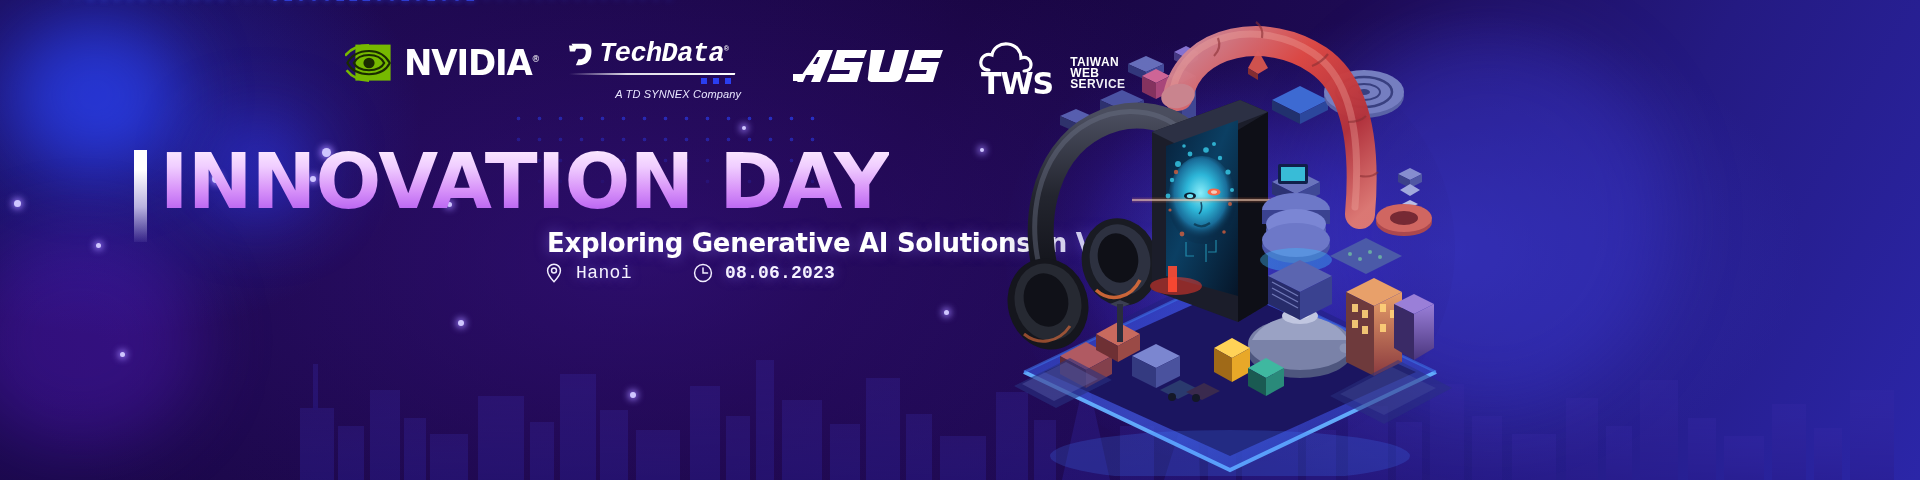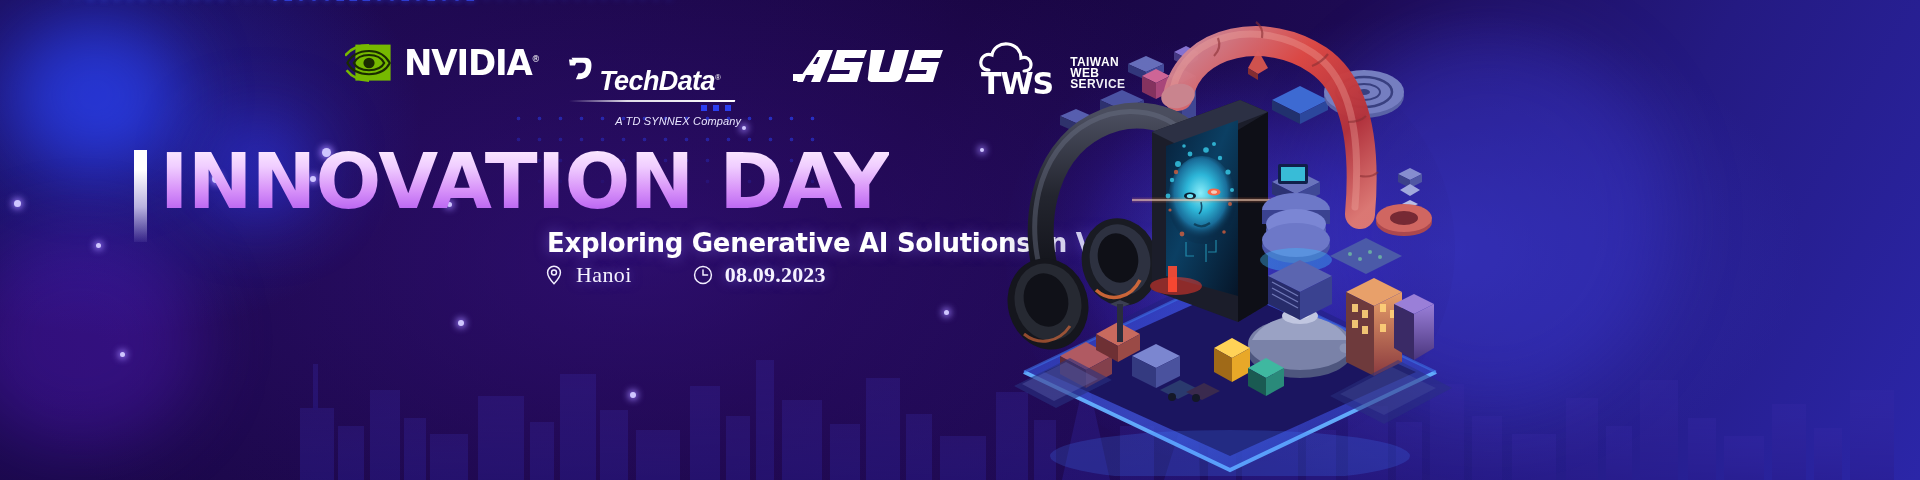--- a/index.html
+++ b/index.html
@@ -74,25 +74,24 @@
     color:#ffffff; line-height:1;
     transform:scaleX(.97);
   }
   .nv-word sup{ font-size:9px; vertical-align:super; font-weight:400; }
 
   
   .techdata{ margin-left:28px; margin-top:4px; position:relative; width:172px; }
   .td-row{ display:flex; align-items:center; gap:6px; }
   .td-d{ width:24px; height:28px; flex:0 0 auto; }
   .td-word{
-    font-family:Liberation Sans, sans-serif;
+    font-family:Liberation Mono, monospace;
     font-weight:700; font-style:italic; font-size:27px;
     color:#fff; line-height:1; letter-spacing:-.6px;
     white-space:nowrap;
-    margin-top:28px;
   }
   .td-word sup{ font-size:8px; vertical-align:super; font-weight:400; font-style:normal; }
   .td-rule{
     margin-top:5px; height:2px; width:166px;
     background:linear-gradient(90deg, rgba(255,255,255,0) 0%, rgba(255,255,255,.85) 35%, #fff 100%);
     transform:skewX(-14deg);
   }
   .td-squares{ display:flex; gap:6px; justify-content:flex-end; margin-top:3px; padding-right:10px; }
   .td-squares i{ width:6px; height:6px; background:#2a3ef0; display:block; }
   .td-tag{
@@ -156,22 +155,22 @@
 
   
   .meta{
     position:absolute; left:543px; top:262px;
     display:flex; align-items:center; gap:60px;
     color:#f2eeff;
   }
   .meta-item{ display:flex; align-items:center; gap:11px; }
   .meta-item .ico{ width:22px; height:22px; flex:0 0 auto; }
   .meta-item .txt{
-    font-family:Liberation Serif, serif;
-    font-weight:400; font-size:22px; letter-spacing:.4px;
+    font-family:Liberation Mono, monospace;
+    font-weight:400; font-size:18px; letter-spacing:.4px;
     color:#f5f2ff; white-space:nowrap;
     text-shadow:0 0 12px rgba(140,120,255,.55);
   }
   .meta-item .txt.bold{ font-weight:700; letter-spacing:.2px; }
 
   
   .hero{ position:absolute; left:1000px; top:4px; width:460px; height:472px; }
   .hero svg{ display:block; }
 </style>
 </head>
@@ -418,21 +417,21 @@
         <path d="M12 2.5c-4 0-7 3-7 6.8 0 5 7 12.2 7 12.2s7-7.2 7-12.2c0-3.8-3-6.8-7-6.8z" fill="none" stroke="#f2eeff" stroke-width="1.6"></path>
         <circle cx="12" cy="9.3" r="2.7" fill="none" stroke="#f2eeff" stroke-width="1.6"></circle>
       </svg>
       <span class="txt">Hanoi</span>
     </div>
     <div class="meta-item">
       <svg class="ico" viewBox="0 0 24 24">
         <circle cx="12" cy="12" r="9.2" fill="none" stroke="#f2eeff" stroke-width="1.6"></circle>
         <path d="M12 6.4 V12 H17" fill="none" stroke="#f2eeff" stroke-width="1.6" stroke-linecap="round"></path>
       </svg>
-      <span class="txt bold">08.09.2023</span>
+      <span class="txt bold">08.06.2023</span>
     </div>
   </div>
 
   <div class="hero">
     <svg width="460" height="472" viewBox="0 0 460 472">
       <defs>
         <radialGradient id="heroGlow" cx="50%" cy="52%" r="55%">
           <stop offset="0%" stop-color="#4b5cff" stop-opacity=".55"></stop>
           <stop offset="55%" stop-color="#3628c8" stop-opacity=".28"></stop>
           <stop offset="100%" stop-color="#1c0a52" stop-opacity="0"></stop>

